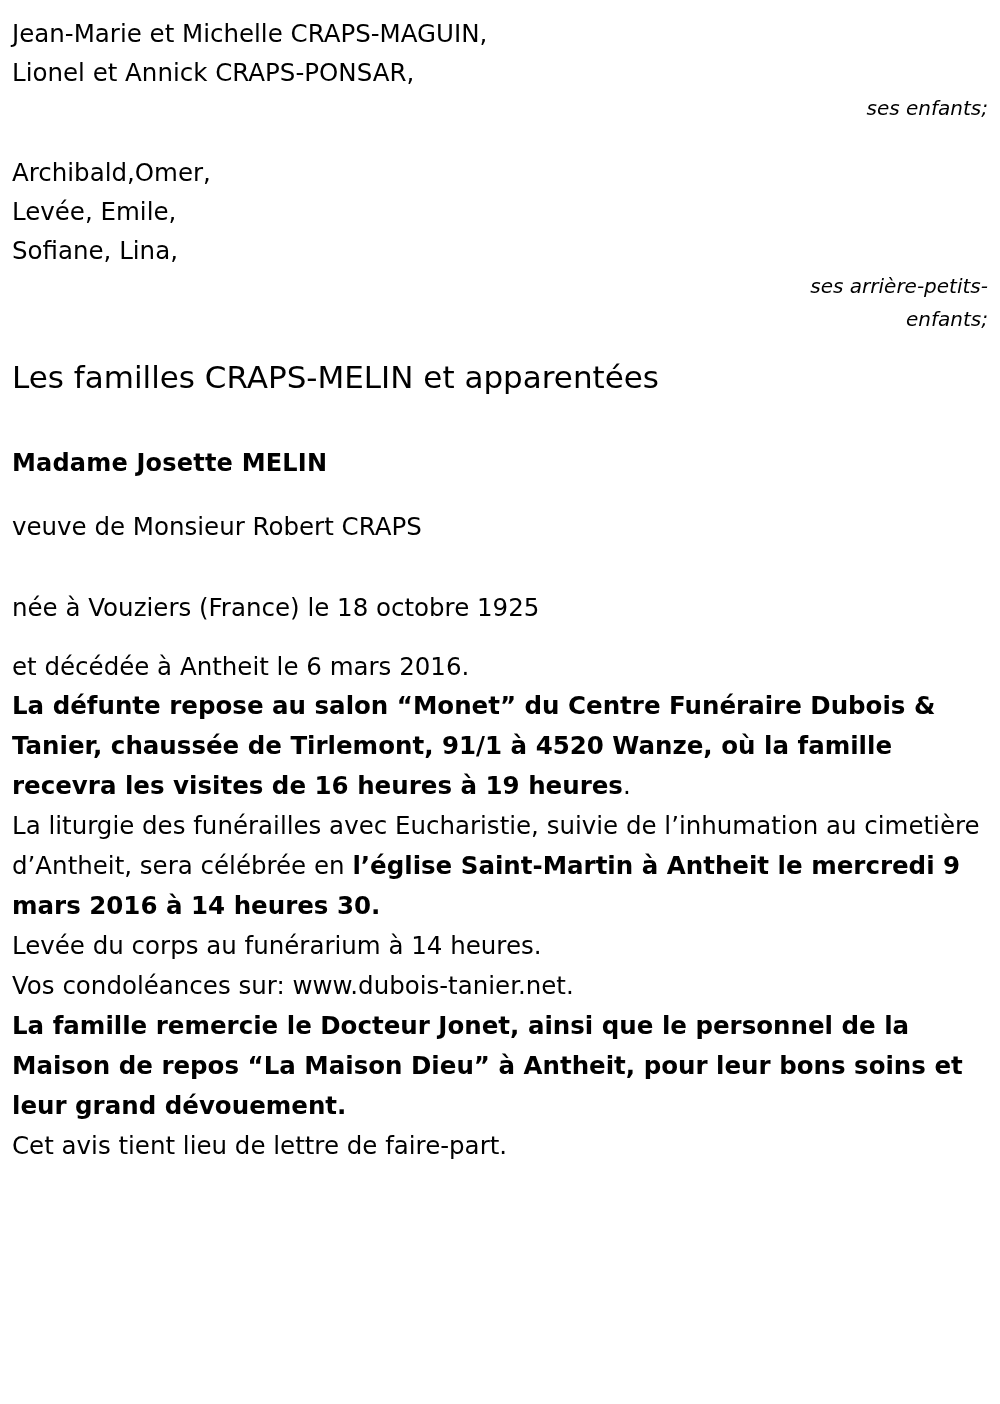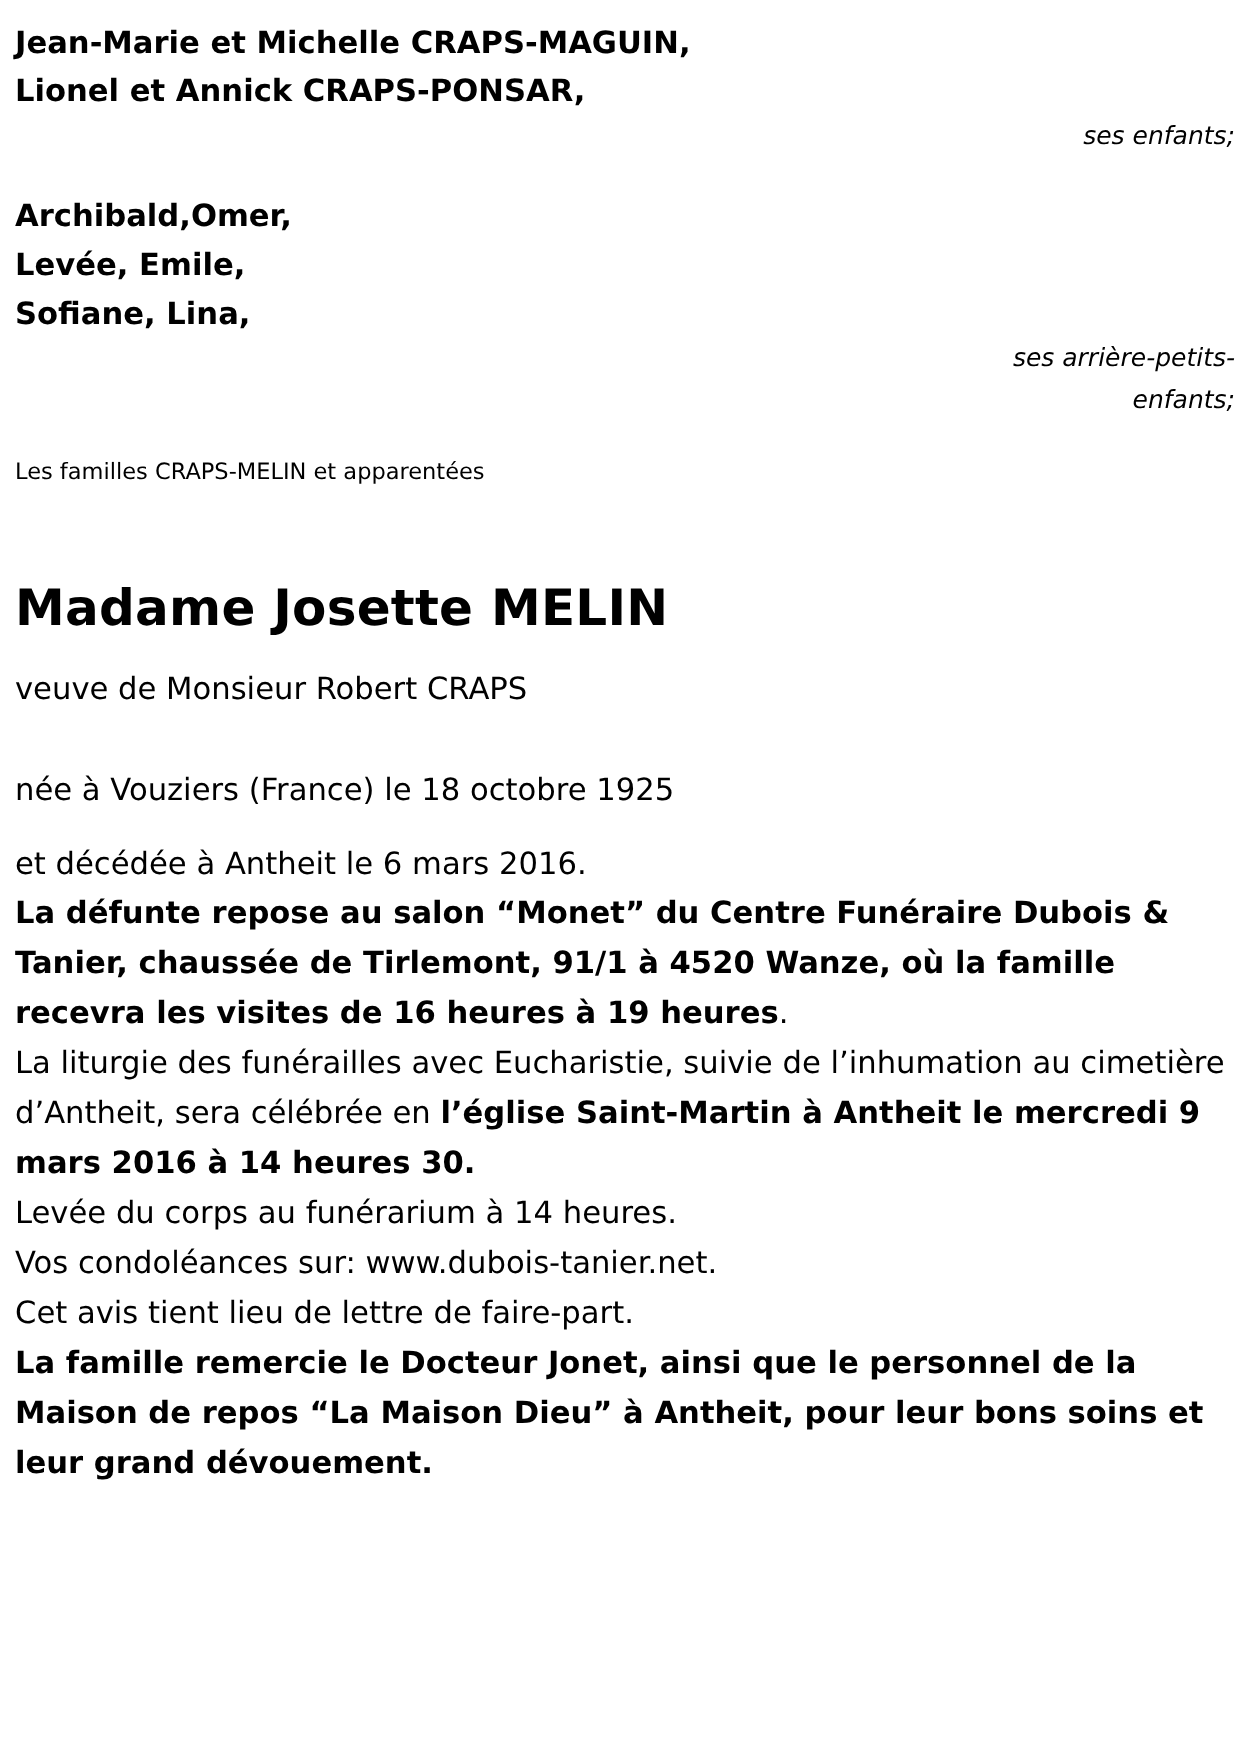--- a/index.html
+++ b/index.html
@@ -18,48 +18,46 @@
     width: 1000px;
     min-height: 1404px;
     box-sizing: border-box;
     padding: 14px 12px 10px 12px;
     position: relative;
   }
   .line {
     font-size: 24.5px;
     line-height: 39px;
     white-space: pre-wrap;
-    font-weight: bold;
   }
   .rel-block {
     position: relative;
   }
   .role {
     font-style: italic;
     font-size: 20px;
     line-height: 33px;
     text-align: right;
     display: block;
   }
   .gap-sm { height: 14px; }
   .gap-md { height: 22px; }
   .families {
-    font-size: 18px;
+    font-size: 31px;
     line-height: 39px;
   }
   .intro {
     font-size: 24.5px;
     line-height: 39px;
   }
   .deceased-name {
-    font-size: 40px;
+    font-size: 24px;
     font-weight: bold;
     line-height: 44px;
     letter-spacing: 0.2px;
-    margin-top: 24px;
   }
   .widow {
     font-size: 24.5px;
     line-height: 39px;
   }
   .birth, .death {
     font-size: 24.5px;
     line-height: 39px;
     margin-top: 20px;
   }
@@ -123,17 +121,17 @@
   <div class="death">et décédée à Antheit le 6 mars 2016.</div>
 
   <div class="para bold"><span>La défunte repose au salon “Monet” du Centre Funéraire Dubois &amp; Tanier, chaussée de Tirlemont, 91/1 à 4520 Wanze, où la famille recevra les visites de 16 heures à 19 heures</span><span class="normal">.</span></div>
 
   <div class="para"><span>La liturgie des funérailles avec Eucharistie, suivie de l’inhumation au cimetière d’Antheit, sera célébrée en </span><b>l’église Saint-Martin à Antheit le mercredi 9 mars 2016 à 14 heures 30.</b></div>
 
   <div class="para">Levée du corps au funérarium à 14 heures.</div>
 
   <div class="para">Vos condoléances sur: www.dubois-tanier.net.</div>
 
+  <div class="para bold">La famille remercie le Docteur Jonet, ainsi que le personnel de la Maison de repos “La Maison Dieu” à Antheit, pour leur bons soins et leur grand dévouement.</div>
+
   <div class="para">Cet avis tient lieu de lettre de faire-part.</div>
-
-  <div class="para bold">La famille remercie le Docteur Jonet, ainsi que le personnel de la Maison de repos “La Maison Dieu” à Antheit, pour leur bons soins et leur grand dévouement.</div>
 
 </div>
 
 </body></html>

